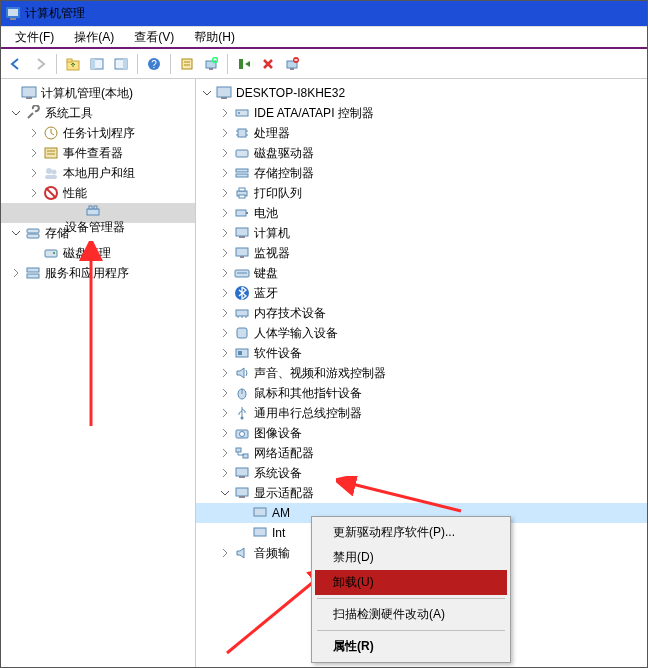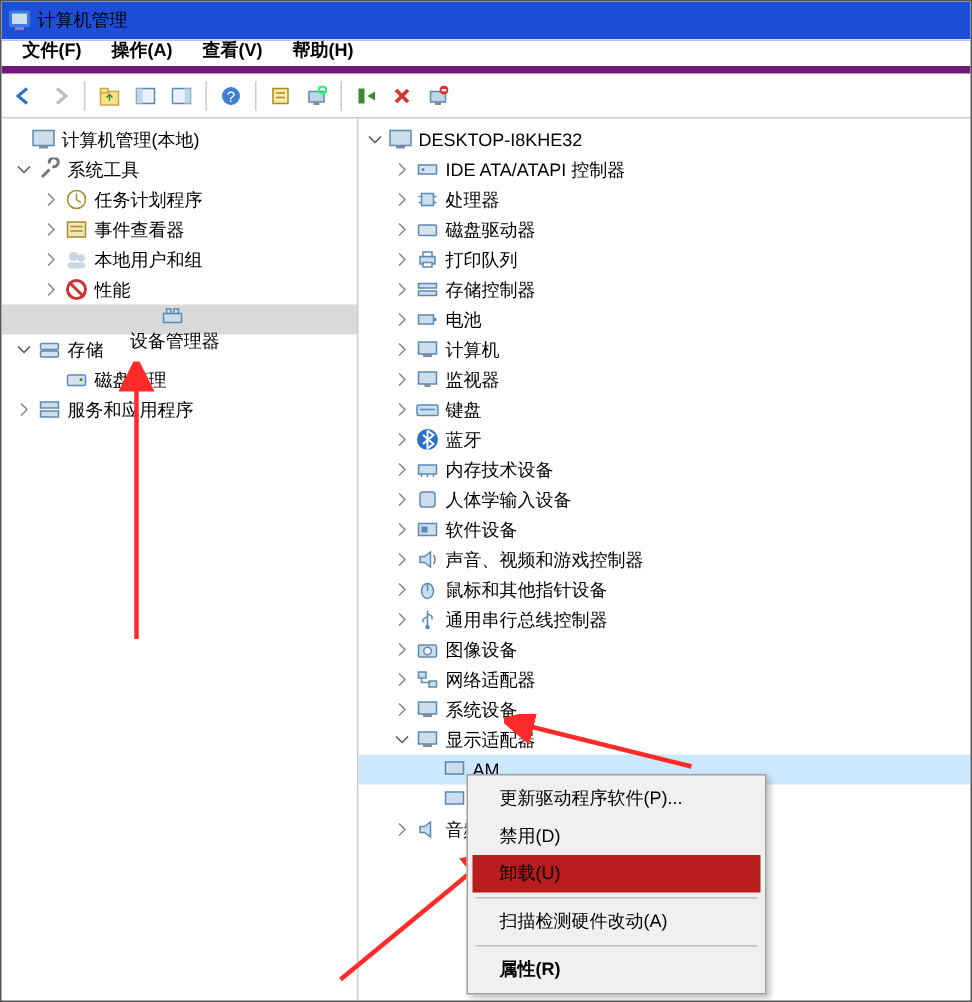--- a/index.html
+++ b/index.html
@@ -22,24 +22,23 @@
     background: #1d4ed8;
     border-bottom: 1px solid #ddd;
   }
   .titlebar .app-icon {
     width: 16px; height: 16px; margin-right: 4px;
     display: inline-flex; align-items: center; justify-content: center;
   }
   .menubar {
     display: flex;
     height: 22px;
-    align-items: flex-end;
+    align-items: flex-start;
     padding: 0 4px;
-    border-bottom: 5px solid #701a75;
-    font-weight: bold;
+    border-bottom: 2px solid #701a75;
   }
   .menubar .menu-item {
     padding: 2px 10px;
     cursor: default;
   }
   .toolbar {
     display: flex;
     align-items: center;
     height: 30px;
     padding: 2px 4px;
@@ -51,21 +50,21 @@
     display: inline-flex; align-items: center; justify-content: center;
     border: 1px solid transparent;
   }
   .tb-sep { width: 1px; height: 20px; background: #ccc; margin: 0 3px; }
 
   .content {
     display: flex;
     height: calc(100% - 26px - 22px - 30px);
   }
   .left-pane {
-    width: 238px;
+    width: 195px;
     border-right: 1px solid #ccc;
     overflow: auto;
     padding-top: 4px;
   }
   .right-pane {
     flex: 1;
     overflow: auto;
     padding-top: 4px;
     position: relative;
   }
@@ -432,41 +431,41 @@
       </div>
     <div class="tree-row">
         <span class="indent" style="width:22px"></span>
         <span class="expander">
           <svg width="10" height="10">
             <path d="M3 1 L7 5 L3 9" fill="none" stroke="#888"></path>
           </svg>
         </span>
         <span class="node-icon">
           <svg width="16" height="16">
+            <rect x="2" y="4" width="12" height="3" fill="#cde" stroke="#5b8ab3"></rect>
+            <rect x="2" y="9" width="12" height="3" fill="#cde" stroke="#5b8ab3"></rect>
+          </svg>
+        </span>
+        <span class="node-label">存储控制器</span>
+      </div>
+    <div class="tree-row">
+        <span class="indent" style="width:22px"></span>
+        <span class="expander">
+          <svg width="10" height="10">
+            <path d="M3 1 L7 5 L3 9" fill="none" stroke="#888"></path>
+          </svg>
+        </span>
+        <span class="node-icon">
+          <svg width="16" height="16">
             <rect x="3" y="6" width="10" height="5" fill="#cde" stroke="#5b8ab3"></rect>
             <rect x="5" y="3" width="6" height="3" fill="#fff" stroke="#5b8ab3"></rect>
             <rect x="5" y="10" width="6" height="3" fill="#fff" stroke="#5b8ab3"></rect>
           </svg>
         </span>
         <span class="node-label">打印队列</span>
-      </div>
-    <div class="tree-row">
-        <span class="indent" style="width:22px"></span>
-        <span class="expander">
-          <svg width="10" height="10">
-            <path d="M3 1 L7 5 L3 9" fill="none" stroke="#888"></path>
-          </svg>
-        </span>
-        <span class="node-icon">
-          <svg width="16" height="16">
-            <rect x="2" y="4" width="12" height="3" fill="#cde" stroke="#5b8ab3"></rect>
-            <rect x="2" y="9" width="12" height="3" fill="#cde" stroke="#5b8ab3"></rect>
-          </svg>
-        </span>
-        <span class="node-label">存储控制器</span>
       </div>
     <div class="tree-row">
         <span class="indent" style="width:22px"></span>
         <span class="expander">
           <svg width="10" height="10">
             <path d="M3 1 L7 5 L3 9" fill="none" stroke="#888"></path>
           </svg>
         </span>
         <span class="node-icon">
           <svg width="16" height="16">

